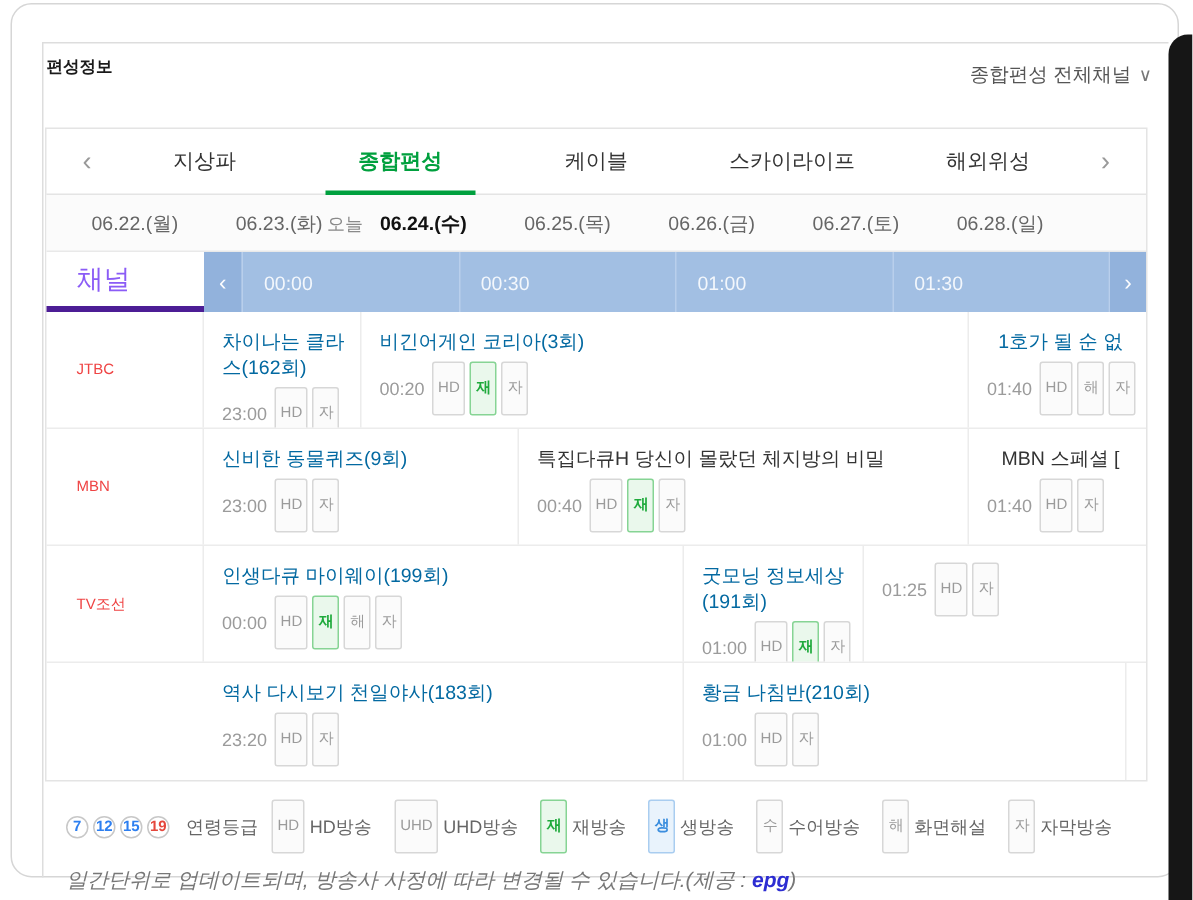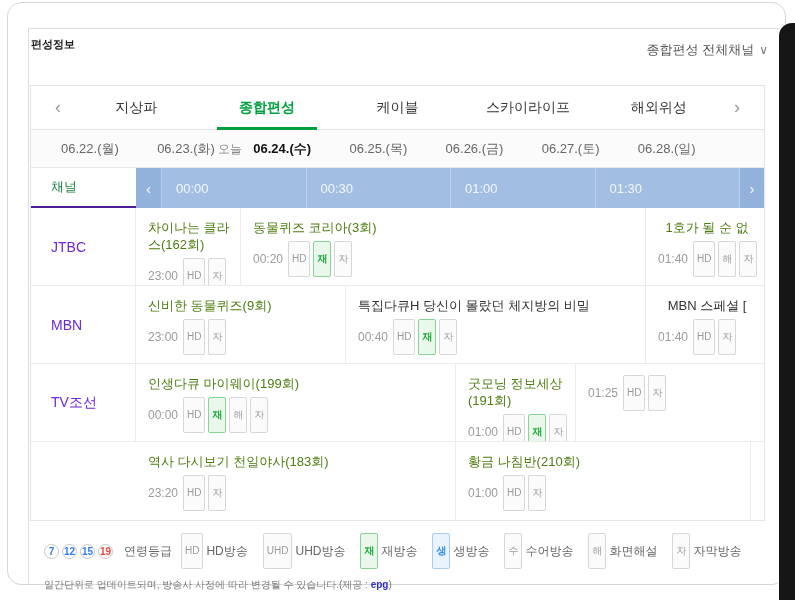--- a/index.html
+++ b/index.html
@@ -33,56 +33,56 @@
     height:3px; background:#00a03e; }
 
   .date-bar { height:38px; background:#fbfbfb; border-bottom:1px solid #e9e9e9;
     display:flex; align-items:center; padding:0 30px; }
   .date-item { flex:1; text-align:left; font-size:13px; color:#666; cursor:pointer; white-space:nowrap; }
   .date-item .suffix { font-size:12px; color:#8a8a8a; margin-left:3px; }
   .date-item.active { color:#111; font-weight:bold; }
 
   .timeline-header { height:40px; display:flex; }
   .channel-col-header { width:105px; display:flex; align-items:center; padding-left:20px;
-    font-size:13px; color:#15803d; border-bottom:2px solid #4c1d95; background:#fff; }
+    font-size:18px; color:#8b5cf6; border-bottom:4px solid #4c1d95; background:#fff; }
   .time-bar { flex:1; background:#a2bfe3; display:flex; color:#fff; }
   .time-arrow { width:25px; background:#92b2dc; display:flex; align-items:center;
     justify-content:center; font-size:15px; color:#fdfdfe; cursor:pointer; }
   .time-slot { flex:1; display:flex; align-items:center; padding-left:14px;
     font-size:13px; color:#f3f7fc; border-left:1px solid #b9cfec; }
   .time-arrow.right { border-left:1px solid #b9cfec; }
 
   .channel-row { height:78px; border-bottom:1px solid #ececec; position:relative; }
   .channel-row:last-child { border-bottom:none; }
   .channel-name { position:absolute; left:0; top:0; width:105px; height:100%;
     border-right:1px solid #ececec; display:flex; align-items:center; padding-left:20px;
-    font-size:14px; color:#6d28d9; cursor:pointer; }
+    font-size:10px; color:#ef4444; cursor:pointer; }
   .program { position:absolute; top:0; height:100%; padding:11px 10px 0 12px;
     border-right:1px solid #ececec; overflow:hidden; }
   .program.clip { border-right:none;text-align:center; }
   .program.clip .program-title { white-space:nowrap; }
-  .program-title { font-size:13px; line-height:1.32; color:#4d7c0f; cursor:pointer;
+  .program-title { font-size:13px; line-height:1.32; color:#0369a1; cursor:pointer;
     word-break:break-all; margin-bottom:5px; }
   .program-title.plain { color:#333; cursor:default; }
   .program-meta { display:flex; align-items:center; gap:3px; white-space:nowrap; }
   .start-time { font-size:12px; color:#9b9b9b; margin-right:2px; }
   .badge { font-size:10px; line-height:1; padding:12px 3px; border-radius:2px;
     border:1px solid #d7d7d7; color:#9b9b9b; background:#fbfbfb; }
   .badge.b-re { color:#1faa3c; border-color:#86d494; background:#eaf8ec; font-weight:bold; }
   .badge.b-live { color:#3b8ede; border-color:#a9cdf0; background:#e9f3fc; font-weight:bold; }
 
   .legend { position:absolute; left:44px; top:533px; width:720px; }
   .legend-row1 { display:flex; align-items:center; gap:5px; font-size:12px; color:#666; flex-wrap:nowrap; }
   .legend-group { display:flex; align-items:center; gap:3px; margin-right:6px; }
   .age-circle { width:15px; height:15px; border-radius:50%; border:1px solid #c8c8c8;
     display:inline-flex; align-items:center; justify-content:center; font-size:10px;
     font-weight:bold; color:#2d7ff0; background:#fff; }
   .age-circle.red { color:#e5473c; }
   .legend-label { color:#666; margin-right:4px; }
-  .notice { margin-top:9px; font-size:10px; color:#777; }
+  .notice { margin-top:9px; font-size:14px; color:#777;font-style:italic; }
   .notice .epg-link { color:#2d2dd2; font-weight:bold; cursor:pointer; }
 </style>
 </head>
 <body>
 
 <div class="window-frame"></div>
 <div class="dark-band"></div>
 <div class="content-card"></div>
 
 <div class="page-title">편성정보</div>
@@ -134,21 +134,21 @@
         <div class="channel-name">JTBC</div>
         <div class="program" style="left: 105px; width: 105px;">
           <div class="program-title">차이나는 클라스(162회)</div>
           <div class="program-meta">
             <span class="start-time">23:00</span>
             <span class="badge b-gray">HD</span>
             <span class="badge b-gray">자</span>
           </div>
         </div>
         <div class="program" style="left: 210px; width: 405px;">
-          <div class="program-title">동물퀴즈 코리아(3회)</div>
+          <div class="program-title">비긴어게인 코리아(3회)</div>
           <div class="program-meta">
             <span class="start-time">00:20</span>
             <span class="badge b-gray">HD</span>
             <span class="badge b-re">재</span>
             <span class="badge b-gray">자</span>
           </div>
         </div>
         <div class="program clip" style="left: 615px; width: 120px;">
           <div class="program-title">1호가 될 순 없</div>
           <div class="program-meta">

